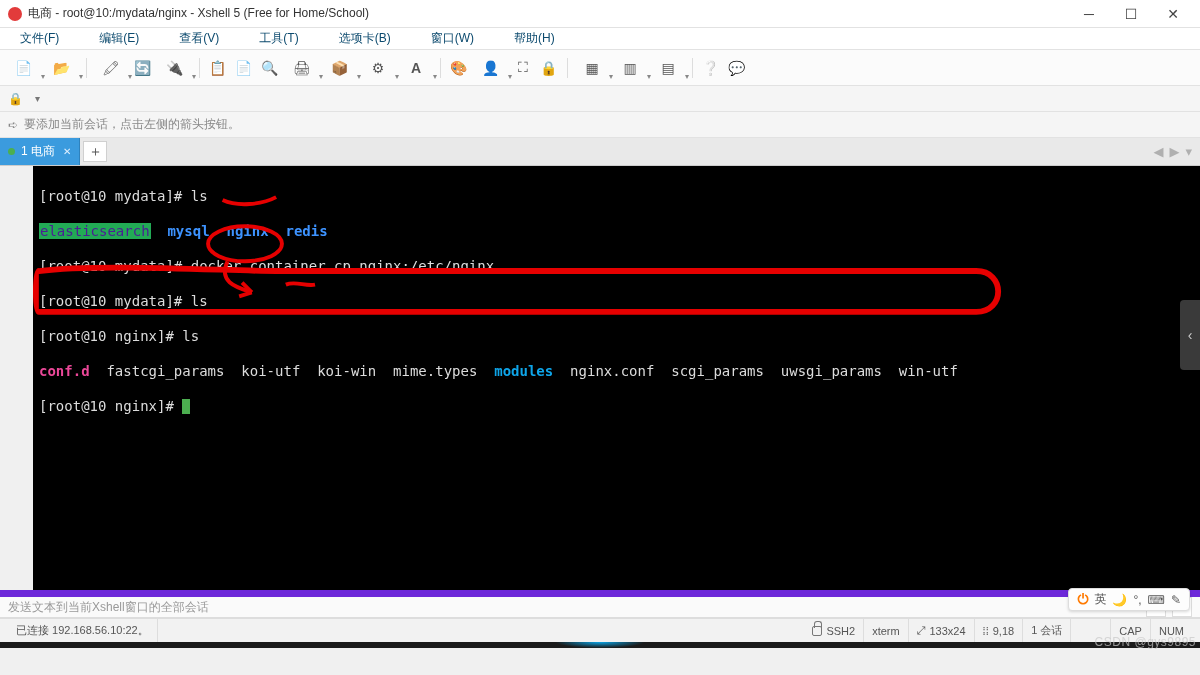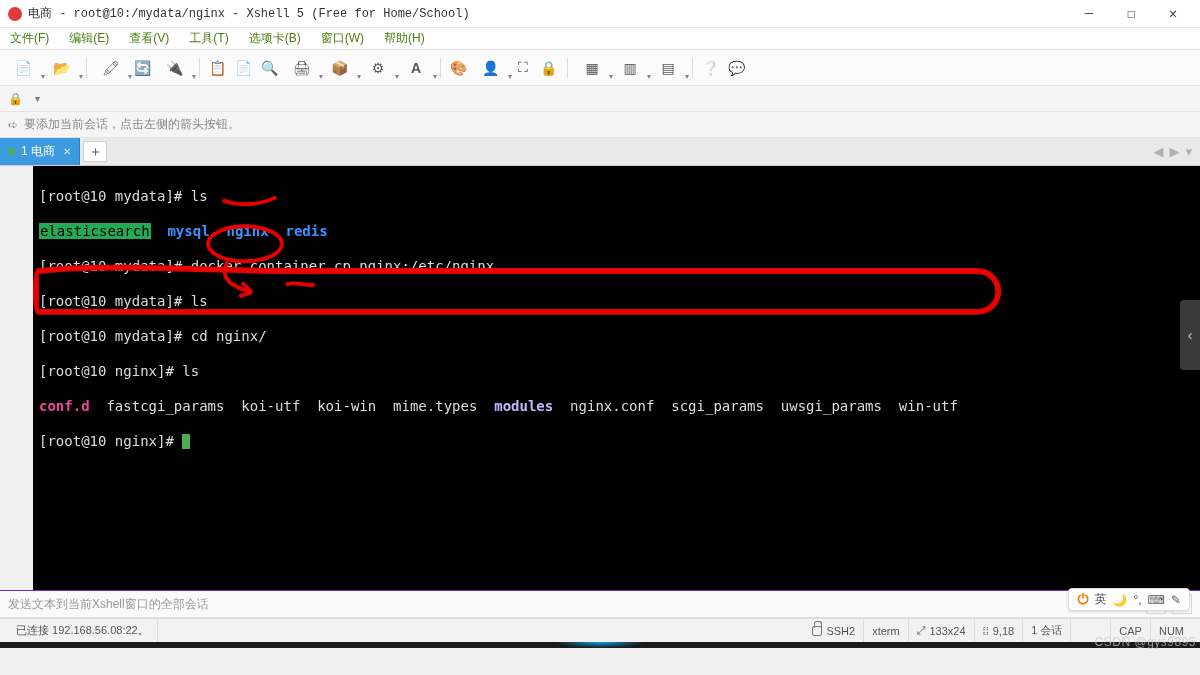--- a/index.html
+++ b/index.html
@@ -16,21 +16,20 @@
 
   
   .titlebar {
     height: 28px;
     display: flex;
     align-items: center;
     justify-content: space-between;
     background: #fff;
     border-bottom: 1px solid #e2e2e2;
     padding: 0 6px 0 8px;
-    font-family: Liberation Mono, monospace;
   }
   .titlebar-left { display: flex; align-items: center; gap: 6px; }
   .titlebar-title { font-size: 12px; color: #333; }
   .app-icon { width: 14px; height: 14px; border-radius: 50%; background: #e23b3b; display: inline-block; }
   .win-controls { display: flex; gap: 0; }
   .win-btn {
     width: 42px; height: 26px;
     display: flex; align-items: center; justify-content: center;
     font-size: 14px; color: #444;
     cursor: pointer;
@@ -38,25 +37,25 @@
 
   
   .menubar {
     height: 22px;
     display: flex;
     align-items: stretch;
     background: #fff;
     border-bottom: 1px solid #e2e2e2;
   }
   .menu-item {
-    padding: 0 10px;
-    display: flex;
-    align-items: center;
-    font-size: 12px;
-    color: #4d7c0f;
+    padding: 0 20px;
+    display: flex;
+    align-items: center;
+    font-size: 12px;
+    color: #0c4a6e;
     cursor: pointer;
   }
 
   
   .toolbar {
     height: 36px;
     display: flex;
     align-items: center;
     background: #fbfbfb;
     border-bottom: 1px solid #e2e2e2;
@@ -151,39 +150,39 @@
     font-family: "Consolas","DejaVu Sans Mono","Courier New",monospace;
     font-size: 14px;
     line-height: 17.5px;
     padding: 4px 6px;
     white-space: pre;
     overflow: hidden;
     margin-left: 33px;
   }
   .terminal .line { white-space: pre; }
   .term-normal { color: #dcdcdc; }
-  .term-green-bg { color: #000000; background: #22aa55; padding: 0 1px; }
+  .term-green-bg { color: #4c1d95; background: #22aa55; padding: 0 1px; }
   .term-folder { color: #3d93ff; font-weight: bold; }
-  .term-link  { color: #c4b5fd; font-weight: bold; }
+  .term-link  { color: #0ea5e9; font-weight: bold; }
   .term-blue  { color: #ec4899; font-weight: bold; }
   .cursor-block { display:inline-block; width:8px; height:15px; background:#4caf50; vertical-align:middle; }
 
   
   .annot { position: absolute; inset: 0; pointer-events: none; }
 
   
   .send-bar {
     height: 28px;
     display: flex;
     align-items: center;
     padding: 0 8px;
     background: #fafafa;
     font-size: 12px;
     color: #999;
-    border-top: 1px solid #6d28d9;
+    border-top: 7px solid #6d28d9;
     border-bottom: 1px solid #ddd;
     justify-content: space-between;
   }
   .send-bar-right { display: flex; gap: 6px; }
   .send-bar-right span {
     width: 20px; height: 20px; display: flex; align-items:center; justify-content:center;
     border: 1px solid #ddd; background:#fff; font-size:12px; color:#7a7a7a; cursor:pointer;
   }
 
   
@@ -335,21 +334,20 @@
     <span>▶</span>
     <span>▾</span>
   </div>
 </div>
 
 <div class="terminal">
 <div class="line"><span class="term-normal">[root@10 mydata]# </span><span class="term-normal">ls</span></div>
 <div class="line"><span class="term-green-bg">elasticsearch</span><span class="term-normal">  </span><span class="term-folder">mysql</span><span class="term-normal">  </span><span class="term-folder">nginx</span><span class="term-normal">  </span><span class="term-folder">redis</span></div>
 <div class="line"><span class="term-normal">[root@10 mydata]# </span><span class="term-normal">docker container cp nginx:/etc/nginx .</span></div>
 <div class="line"><span class="term-normal">[root@10 mydata]# </span><span class="term-normal">ls</span></div>
-<div class="line"><span class="term-normal">[root@10 mydata]# </span><span class="term-normal">cd nginx/</span></div>
 <div class="line"><span class="term-normal">[root@10 nginx]# </span><span class="term-normal">ls</span></div>
 <div class="line"><span class="term-blue">conf.d</span><span class="term-normal">  </span><span class="term-normal">fastcgi_params</span><span class="term-normal">  </span><span class="term-normal">koi-utf</span><span class="term-normal">  </span><span class="term-normal">koi-win</span><span class="term-normal">  </span><span class="term-normal">mime.types</span><span class="term-normal">  </span><span class="term-link">modules</span><span class="term-normal">  </span><span class="term-normal">nginx.conf</span><span class="term-normal">  </span><span class="term-normal">scgi_params</span><span class="term-normal">  </span><span class="term-normal">uwsgi_params</span><span class="term-normal">  </span><span class="term-normal">win-utf</span></div>
 <div class="line"><span class="term-normal">[root@10 nginx]# </span><span class="cursor-block"></span></div>
 
   
   <svg class="annot" viewBox="0 0 1200 424" preserveAspectRatio="none">
 
     <ellipse cx="218" cy="80" rx="38" ry="18" fill="none" stroke="#e60000" stroke-width="4"></ellipse>
 
     <path d="M195,35 C210,42 235,40 250,32" fill="none" stroke="#e60000" stroke-width="4"></path>
@@ -371,21 +369,21 @@
 <div class="send-bar">
   <span>发送文本到当前Xshell窗口的全部会话</span>
   <div class="send-bar-right">
     <span>≣</span>
     <span>▾</span>
   </div>
 </div>
 
 <div class="statusbar">
   <div class="seg">
-    <span>已连接 192.168.56.08:22。</span>
+    <span>已连接 192.168.56.10:22。</span>
   </div>
   <div class="spacer"></div>
   <div class="seg">
     <span class="lock-icon"></span>
     <span>SSH2</span>
   </div>
   <div class="seg">
     <span>xterm</span>
   </div>
   <div class="seg">

